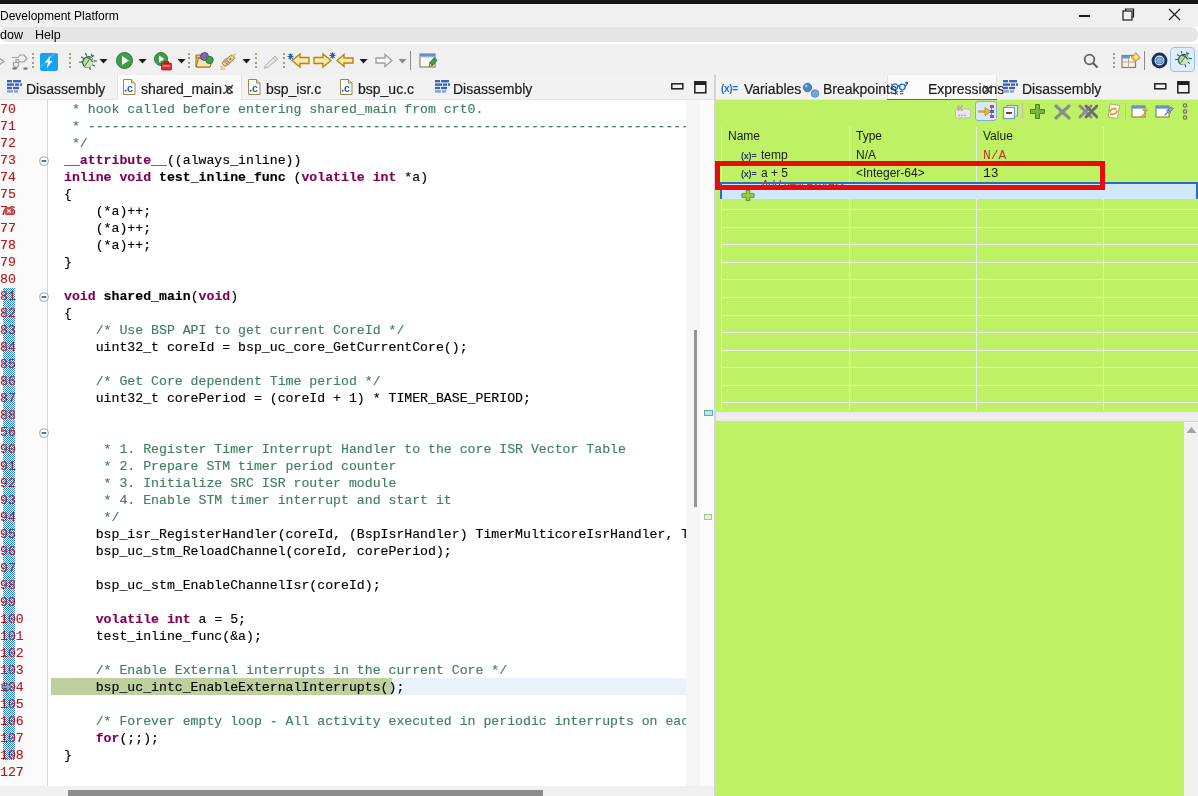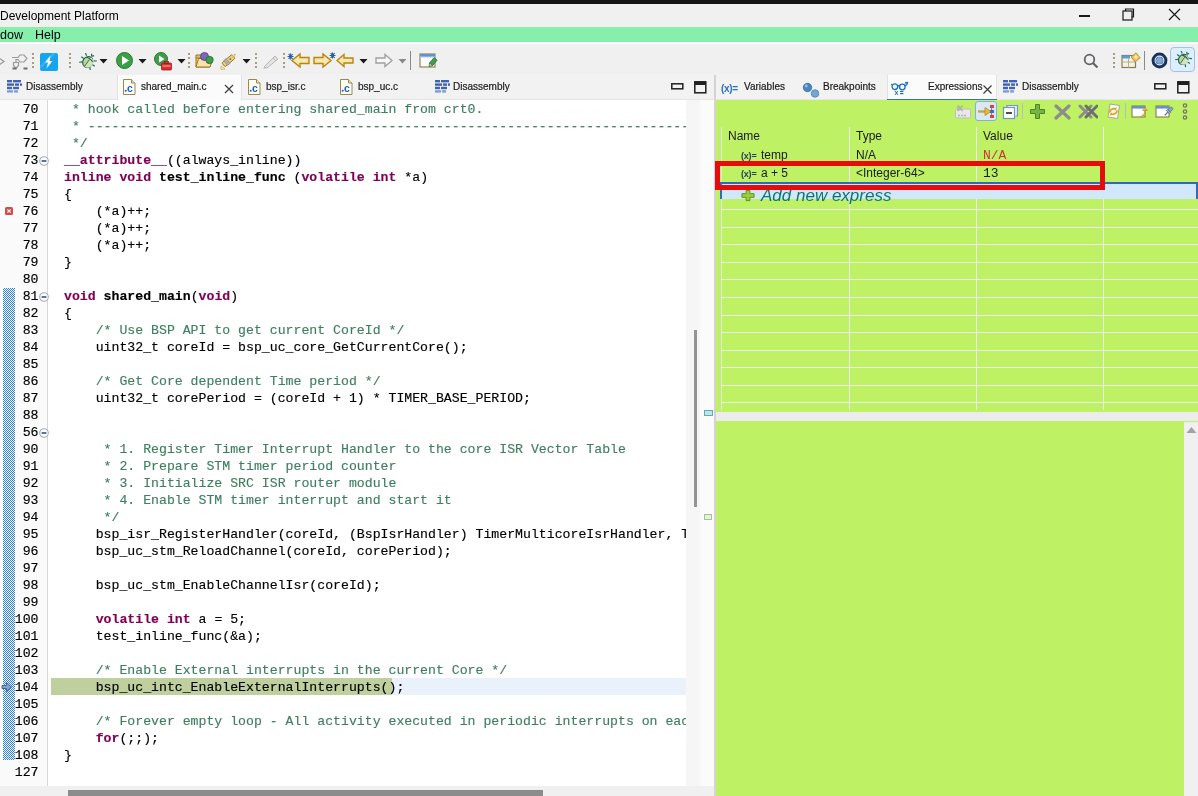--- a/index.html
+++ b/index.html
@@ -3,36 +3,36 @@
 <meta charset="utf-8">
 <style>
 * { margin:0; padding:0; box-sizing:border-box; }
 html,body { width:1198px; height:796px; overflow:hidden; }
 body { position:relative; font-family:"Liberation Sans",sans-serif; background:#fff; }
 .abs { position:absolute; }
 
 #blacktop { left:0; top:0; width:1198px; height:4px; background:#151515; }
 #titlebar { left:0; top:4px; width:1198px; height:23px; background:#f0f0f0; }
 #titletext { left:0; top:5px; font-size:12px; color:#000; }
-#menubar { left:0; top:27px; width:1198px; height:15px; background:#86efac; }
+#menubar { left:0; top:27px; width:1198px; height:15px; background:#e5e5e5;border-radius:7px; }
 .menuitem { top:1px; font-size:12.5px; color:#000; }
 #toolbar { left:0; top:44px; width:1198px; height:31px; background:#f0f0f0; }
 
 #ltabs { left:0; top:75px; width:714px; height:25px; background:#f2f2f2; border-bottom:1px solid #e6e6e6;}
 #rtabs { left:716px; top:75px; width:482px; height:25px; background:#f2f2f2; border-bottom:1px solid #e6e6e6;}
-.tabtext { top:6px; font-size:10px; color:#1c1c1c; -webkit-text-stroke:0.2px; }
+.tabtext { top:6px; font-size:14px; color:#1c1c1c; -webkit-text-stroke:0.2px; }
 
 #editor { left:0; top:100px; width:714px; height:686px; background:#ffffff; overflow:hidden; }
 #gutter { left:0; top:0px; width:48px; height:686px; background:#fafafa; border-right:1px solid #d8d8d8; }
 #hatch { left:3px; top:188px; width:12px; height:472px;
   background-image:conic-gradient(#2b7fd4 25%, #fdfdfd 0 50%, #2b7fd4 0 75%, #fdfdfd 0);
   background-size:2px 2px; }
 #code { left:0; top:1px; width:714px; }
 .cl { position:relative; height:17px; white-space:pre; font-family:"Liberation Mono",monospace; font-size:13.2px; line-height:17px; -webkit-text-stroke:0.15px; }
-.ln { position:absolute; left:0; top:0; width:38.5px; text-align:right; color:#000000; }
+.ln { position:absolute; left:0; top:0; width:38.5px; text-align:left; color:#b91c1c; }
 .cd { position:absolute; left:52px; top:0; color:#000;margin-left:12px; }
 .c { color:#3f7f5f; }
 .k { color:#7f0055; font-weight:bold; }
 .fn { font-weight:bold; }
 #greenhl { left:51px; top:578px; width:341px; height:17px; background:#bfd09e; }
 #bluehl { left:392px; top:578px; width:294px; height:17px; background:#e9f1fb; }
 
 #vsb { left:686px; top:0; width:14px; height:686px; background:#f6f6f6; }
 #vthumb { left:694px; top:230px; width:3px; height:177px; background:#949494; }
 #ruler { left:700px; top:0; width:14px; height:686px; background:#fbfbfb; }
@@ -492,15 +492,15 @@
 <div class="abs" style="left:0;top:312px;width:482px;height:9px;background:#ececec;"></div>
 <div class="abs" style="left:468px;top:322px;width:14px;height:374px;background:#f0f0f0;"></div>
 <svg class="abs" style="left:470px;top:326px" width="11" height="8" viewBox="0 0 11 8">
       <path d="M5.5 1 L10.5 7 H0.5 z" fill="#a3a3a3"></path>
     </svg>
 </div>
 <div class="abs" id="selrow"></div>
 <svg class="abs" style="left:741px;top:189px" width="14" height="13" viewBox="0 0 15 13">
     <path d="M5.5 1 h4 v3.5 h4.5 v4 h-4.5 v3.5 h-4 v-3.5 h-4.5 v-4 h4.5 z" fill="#9ccb3b" stroke="#5d8f1f" stroke-width="1"></path>
   </svg>
-<div class="abs" style="left:761px;top:186px;font-size:17px;font-style:italic;color:#0f766e;">Add new express</div>
+<div class="abs" style="left:761px;top:178px;font-size:11px;font-style:italic;color:#b91c1c;">Add new express</div>
 <div class="abs" id="blueline"></div>
 <div class="abs" id="redbox"></div>
 
 </body></html>

